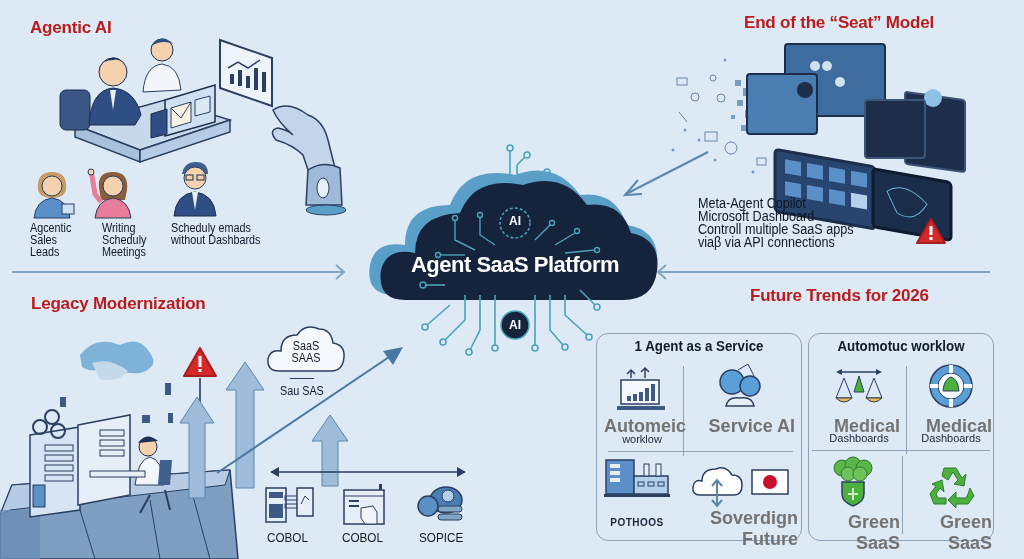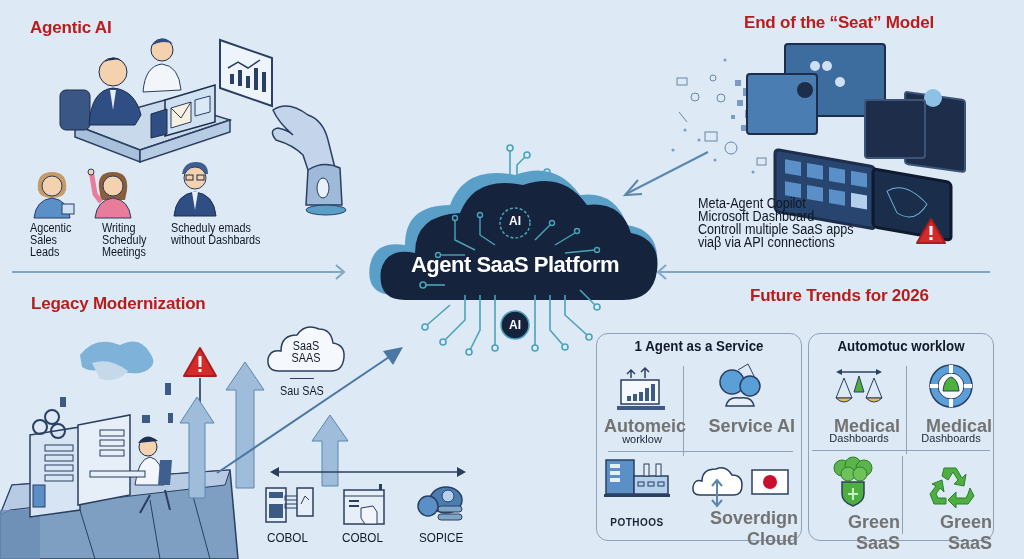--- a/index.html
+++ b/index.html
@@ -406,21 +406,21 @@
 <div class="trend-sub" style="left:604px;top:517px;width:66px;font-weight:bold;font-size:10px;letter-spacing:0.5px;">POTHOOS</div>
 
 <svg style="left:690px;top:465px;" width="56" height="44" viewBox="0 0 56 44">
   <path d="M10,30 Q2,30 3,22 Q4,14 12,16 Q12,4 26,4 Q36,0 42,10 Q52,10 52,20 Q52,30 44,30Z" fill="#fff" stroke="#2b3f60" stroke-width="1.5"></path>
   <path d="M27,16 L27,40 M22,21 L27,15 L32,21 M22,35 L27,41 L32,35" stroke="#5b87ad" stroke-width="2" fill="none"></path>
 </svg>
 <svg style="left:751px;top:469px;" width="38" height="26" viewBox="0 0 38 26">
   <rect x="1" y="1" width="36" height="24" fill="#fff" stroke="#2b3f60" stroke-width="1.5"></rect>
   <circle cx="19" cy="13" r="7" fill="#c8102e"></circle>
 </svg>
-<div class="trend-lbl" style="left:678px;top:508px;width:120px;">Soverdign Cloud</div>
+<div class="trend-lbl" style="left:678px;top:508px;width:120px;">Soverdign Future</div>
 
 <div class="panel" style="left:808px;top:333px;width:184px;height:206px;"></div>
 <div class="abs" style="left:808px;top:338px;width:186px;text-align:center;font-size:14px;font-weight:bold;transform:scaleX(0.95);">Automotuc worklow</div>
 <div class="abs" style="left:906px;top:366px;width:1px;height:88px;background:#8ea3b8;"></div>
 <div class="abs" style="left:812px;top:450px;width:178px;height:1px;background:#8ea3b8;"></div>
 <div class="abs" style="left:902px;top:456px;width:1px;height:78px;background:#8ea3b8;"></div>
 
 <svg style="left:834px;top:366px;" width="50" height="42" viewBox="0 0 50 42">
   <line x1="6" y1="6" x2="44" y2="6" stroke="#2b3f60" stroke-width="1.5"></line>
   <polygon points="2,6 8,3 8,9" fill="#2b3f60"></polygon>

